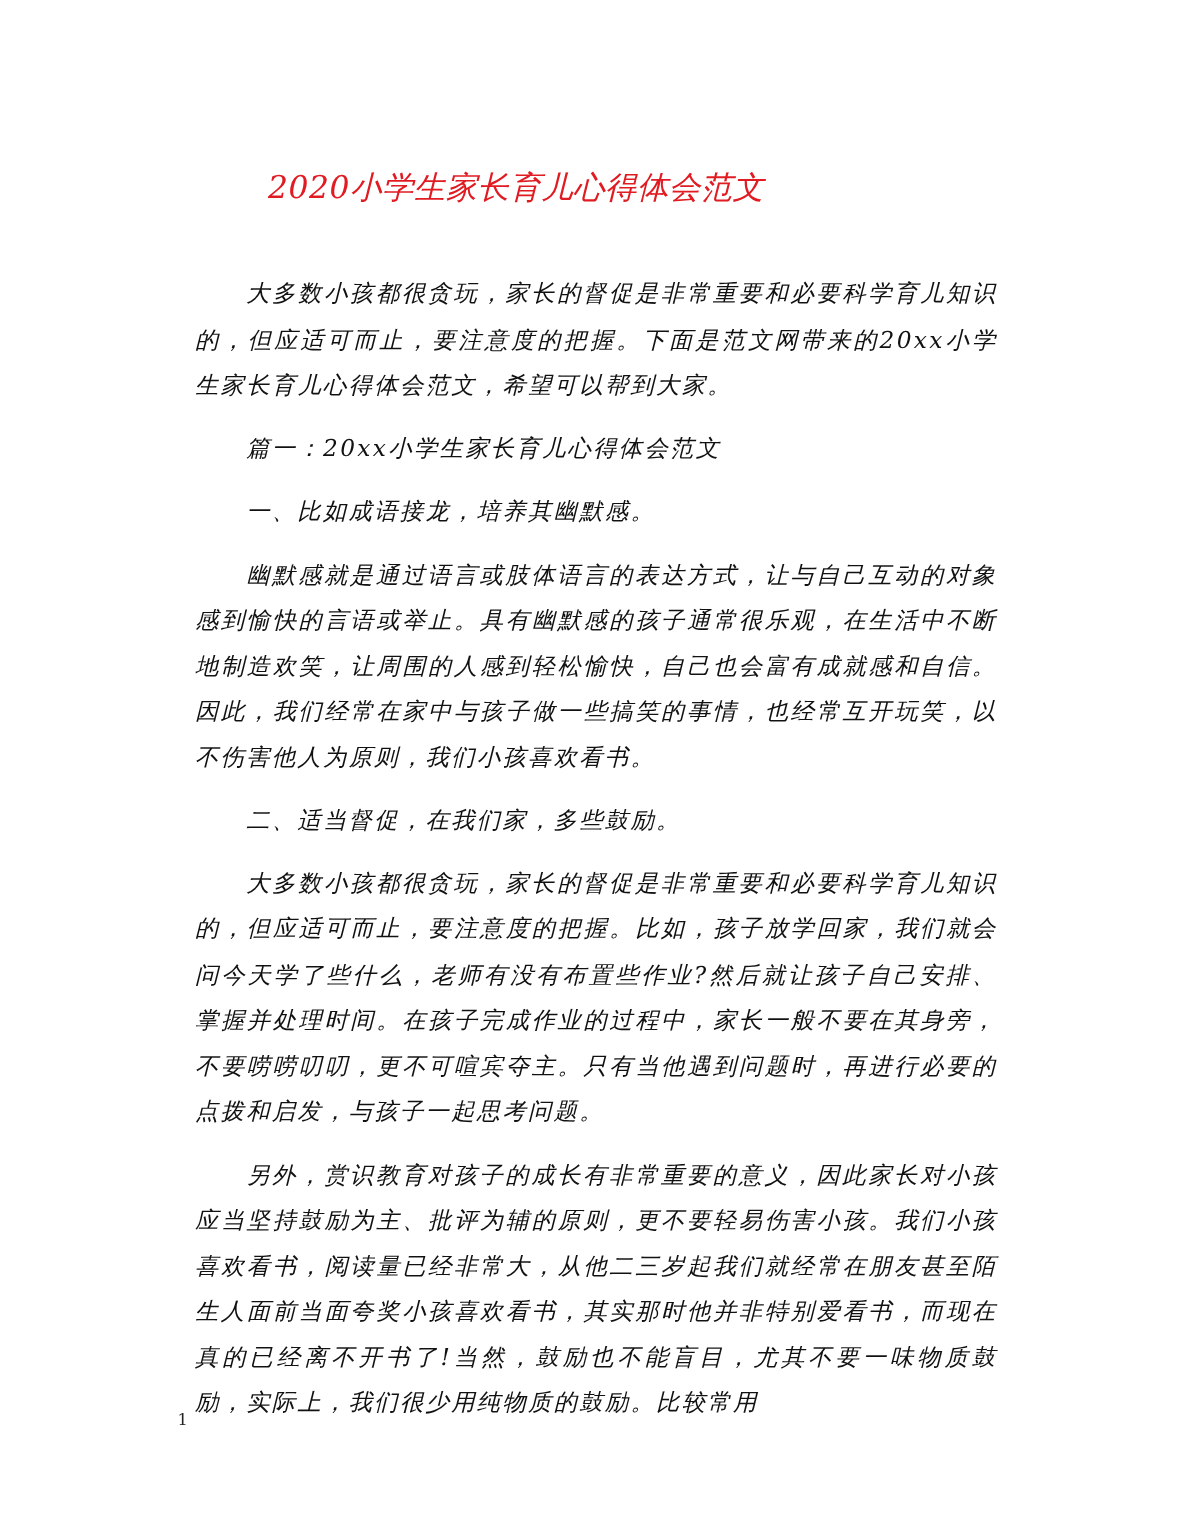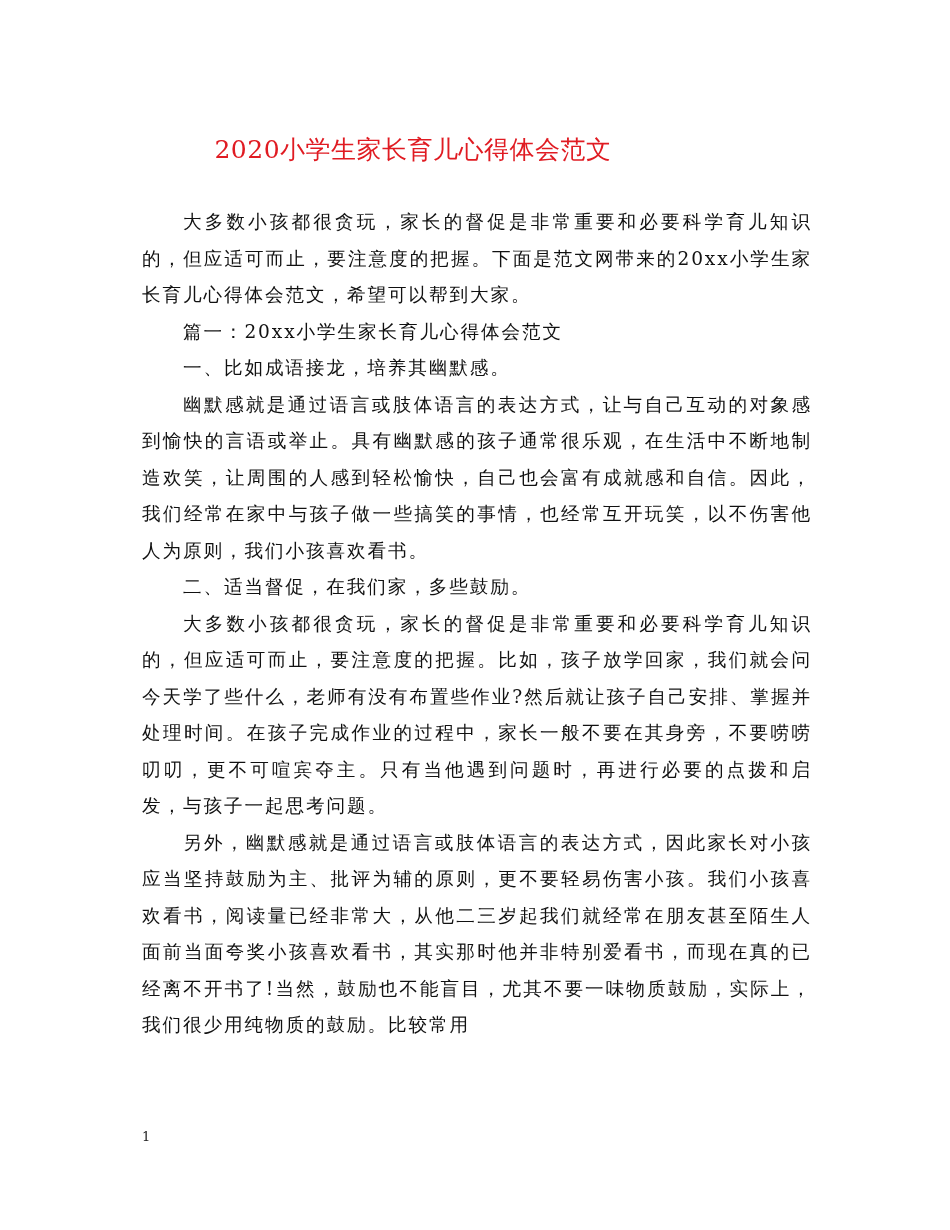--- a/index.html
+++ b/index.html
@@ -28,35 +28,37 @@
       left: 0;
       top: 130px;
       width: 826px;
       text-align: center;
       font-size: 25px;
       line-height: 40px;
       color: #e01b22;
       letter-spacing: 0.5px;
       margin: 0;
       font-weight: normal;
+      font-style: italic;
     }
     .body-text {
       position: absolute;
       left: 142px;
       top: 204px;
       width: 670px;
       font-size: 18.6px;
       line-height: 36.5px;
       letter-spacing: 1.9px;
       text-align: justify;
       text-justify: inter-character;
     }
     .body-text p {
-      margin: 0;
+      margin: 14px;
       text-indent: 2.2em;
+      font-style: italic;
     }
     .page-number {
       position: absolute;
       left: 142px;
       top: 1129px;
       font-size: 13px;
       line-height: 16px;
       color: #222222;
     }
   </style>
@@ -66,17 +68,17 @@
 <div class="page">
   <h1 class="doc-title" style="color: rgb(224, 27, 34);">2020小学生家长育儿心得体会范文</h1>
 
   <div class="body-text">
     <p>大多数小孩都很贪玩，家长的督促是非常重要和必要科学育儿知识的，但应适可而止，要注意度的把握。下面是范文网带来的20xx小学生家长育儿心得体会范文，希望可以帮到大家。</p>
     <p>篇一：20xx小学生家长育儿心得体会范文</p>
     <p>一、比如成语接龙，培养其幽默感。</p>
     <p>幽默感就是通过语言或肢体语言的表达方式，让与自己互动的对象感到愉快的言语或举止。具有幽默感的孩子通常很乐观，在生活中不断地制造欢笑，让周围的人感到轻松愉快，自己也会富有成就感和自信。因此，我们经常在家中与孩子做一些搞笑的事情，也经常互开玩笑，以不伤害他人为原则，我们小孩喜欢看书。</p>
     <p>二、适当督促，在我们家，多些鼓励。</p>
     <p>大多数小孩都很贪玩，家长的督促是非常重要和必要科学育儿知识的，但应适可而止，要注意度的把握。比如，孩子放学回家，我们就会问今天学了些什么，老师有没有布置些作业?然后就让孩子自己安排、掌握并处理时间。在孩子完成作业的过程中，家长一般不要在其身旁，不要唠唠叨叨，更不可喧宾夺主。只有当他遇到问题时，再进行必要的点拨和启发，与孩子一起思考问题。</p>
-    <p>另外，幽默感就是通过语言或肢体语言的表达方式，因此家长对小孩应当坚持鼓励为主、批评为辅的原则，更不要轻易伤害小孩。我们小孩喜欢看书，阅读量已经非常大，从他二三岁起我们就经常在朋友甚至陌生人面前当面夸奖小孩喜欢看书，其实那时他并非特别爱看书，而现在真的已经离不开书了!当然，鼓励也不能盲目，尤其不要一味物质鼓励，实际上，我们很少用纯物质的鼓励。比较常用</p>
+    <p>另外，赏识教育对孩子的成长有非常重要的意义，因此家长对小孩应当坚持鼓励为主、批评为辅的原则，更不要轻易伤害小孩。我们小孩喜欢看书，阅读量已经非常大，从他二三岁起我们就经常在朋友甚至陌生人面前当面夸奖小孩喜欢看书，其实那时他并非特别爱看书，而现在真的已经离不开书了!当然，鼓励也不能盲目，尤其不要一味物质鼓励，实际上，我们很少用纯物质的鼓励。比较常用</p>
   </div>
 
   <div class="page-number">1</div>
 </div>
 
 </body></html>

